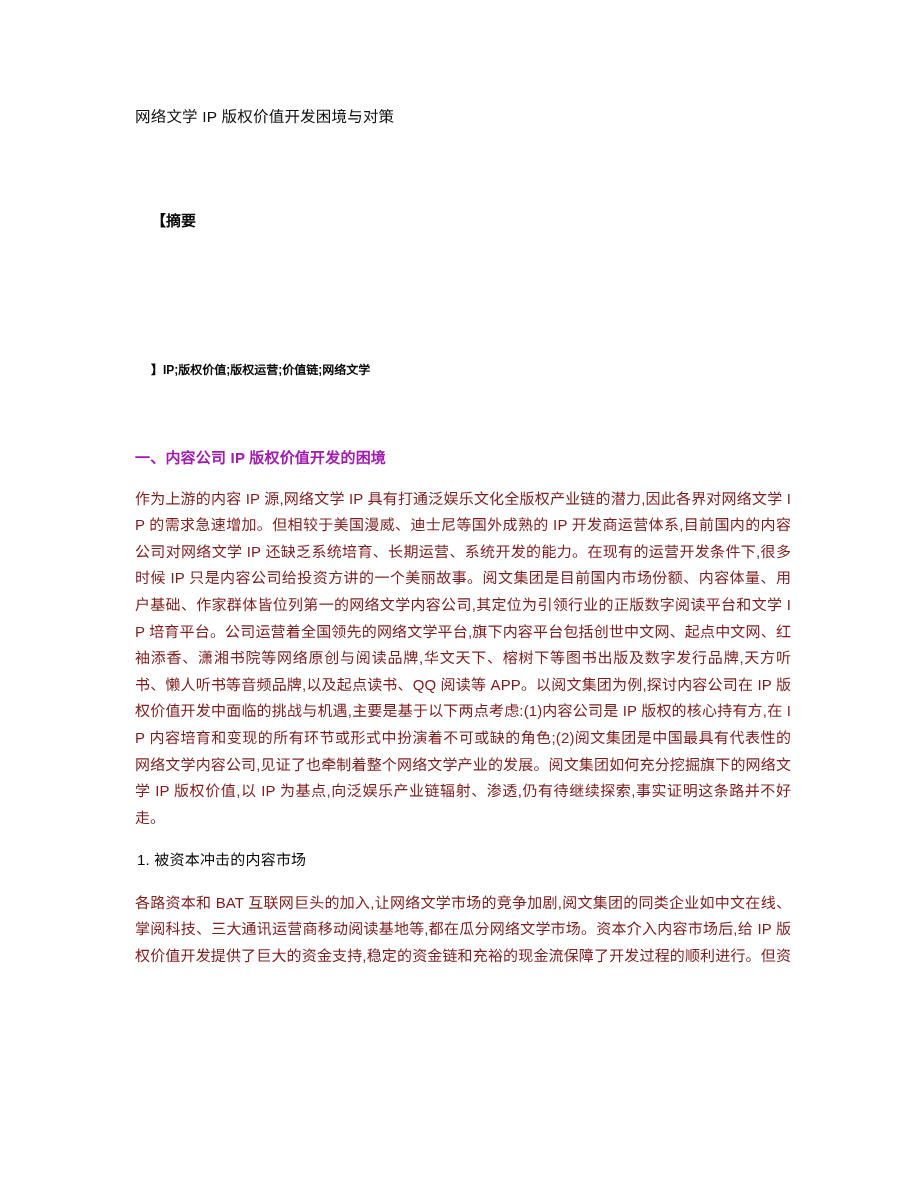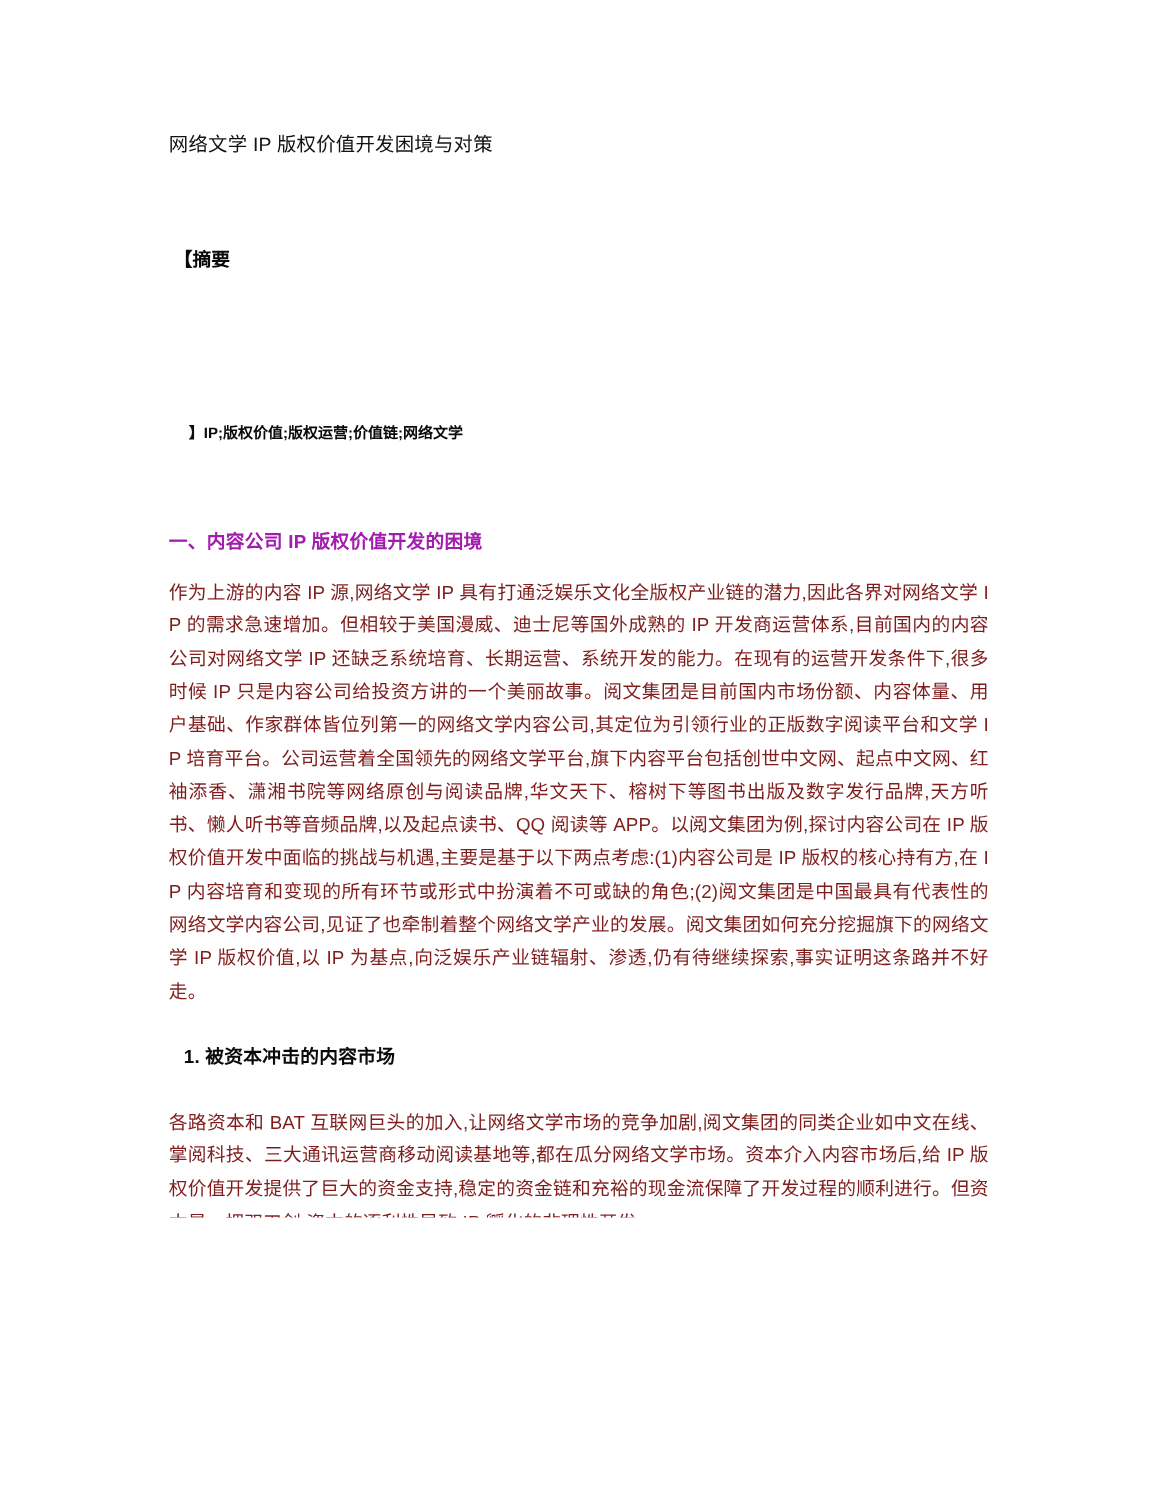--- a/index.html
+++ b/index.html
@@ -47,21 +47,21 @@
   .spacer-xl { height: 62px; }
   .spacer-lg { height: 46px; }
   .spacer-sm { height: 22px; }
   .spacer-xs { height: 14px; }
 
   .label-line {
     font-family: Liberation Serif, serif;
     font-size: 15px;
     font-weight: 700;
     line-height: 26.5px;
-    margin: 4px;
+    margin: 16px;
     color: #0a0a0a;
   }
 
   .abstract-body {
     font-family: "Liberation Sans", "DejaVu Sans", sans-serif;
     font-size: 15px;
     font-weight: 600;
     line-height: 26.6px;
     margin: 0;
     text-align: justify;
@@ -85,23 +85,23 @@
     font-weight: 700;
     line-height: 26.5px;
     margin: 0;
     color: #a21caf;
     letter-spacing: 0.2px;
   }
 
   .heading-2 {
     font-family: "Liberation Sans", "DejaVu Sans", sans-serif;
     font-size: 15px;
-    font-weight: 700;
+    font-weight: 400;
     line-height: 26.5px;
-    margin: 12px;
+    margin: 2px;
     color: #0a0a0a;
     letter-spacing: 0.2px;
   }
 
   .body-para {
     font-family: "Liberation Sans", "DejaVu Sans", sans-serif;
     font-size: 15px;
     font-weight: 500;
     line-height: 26.6px;
     margin: 0;

